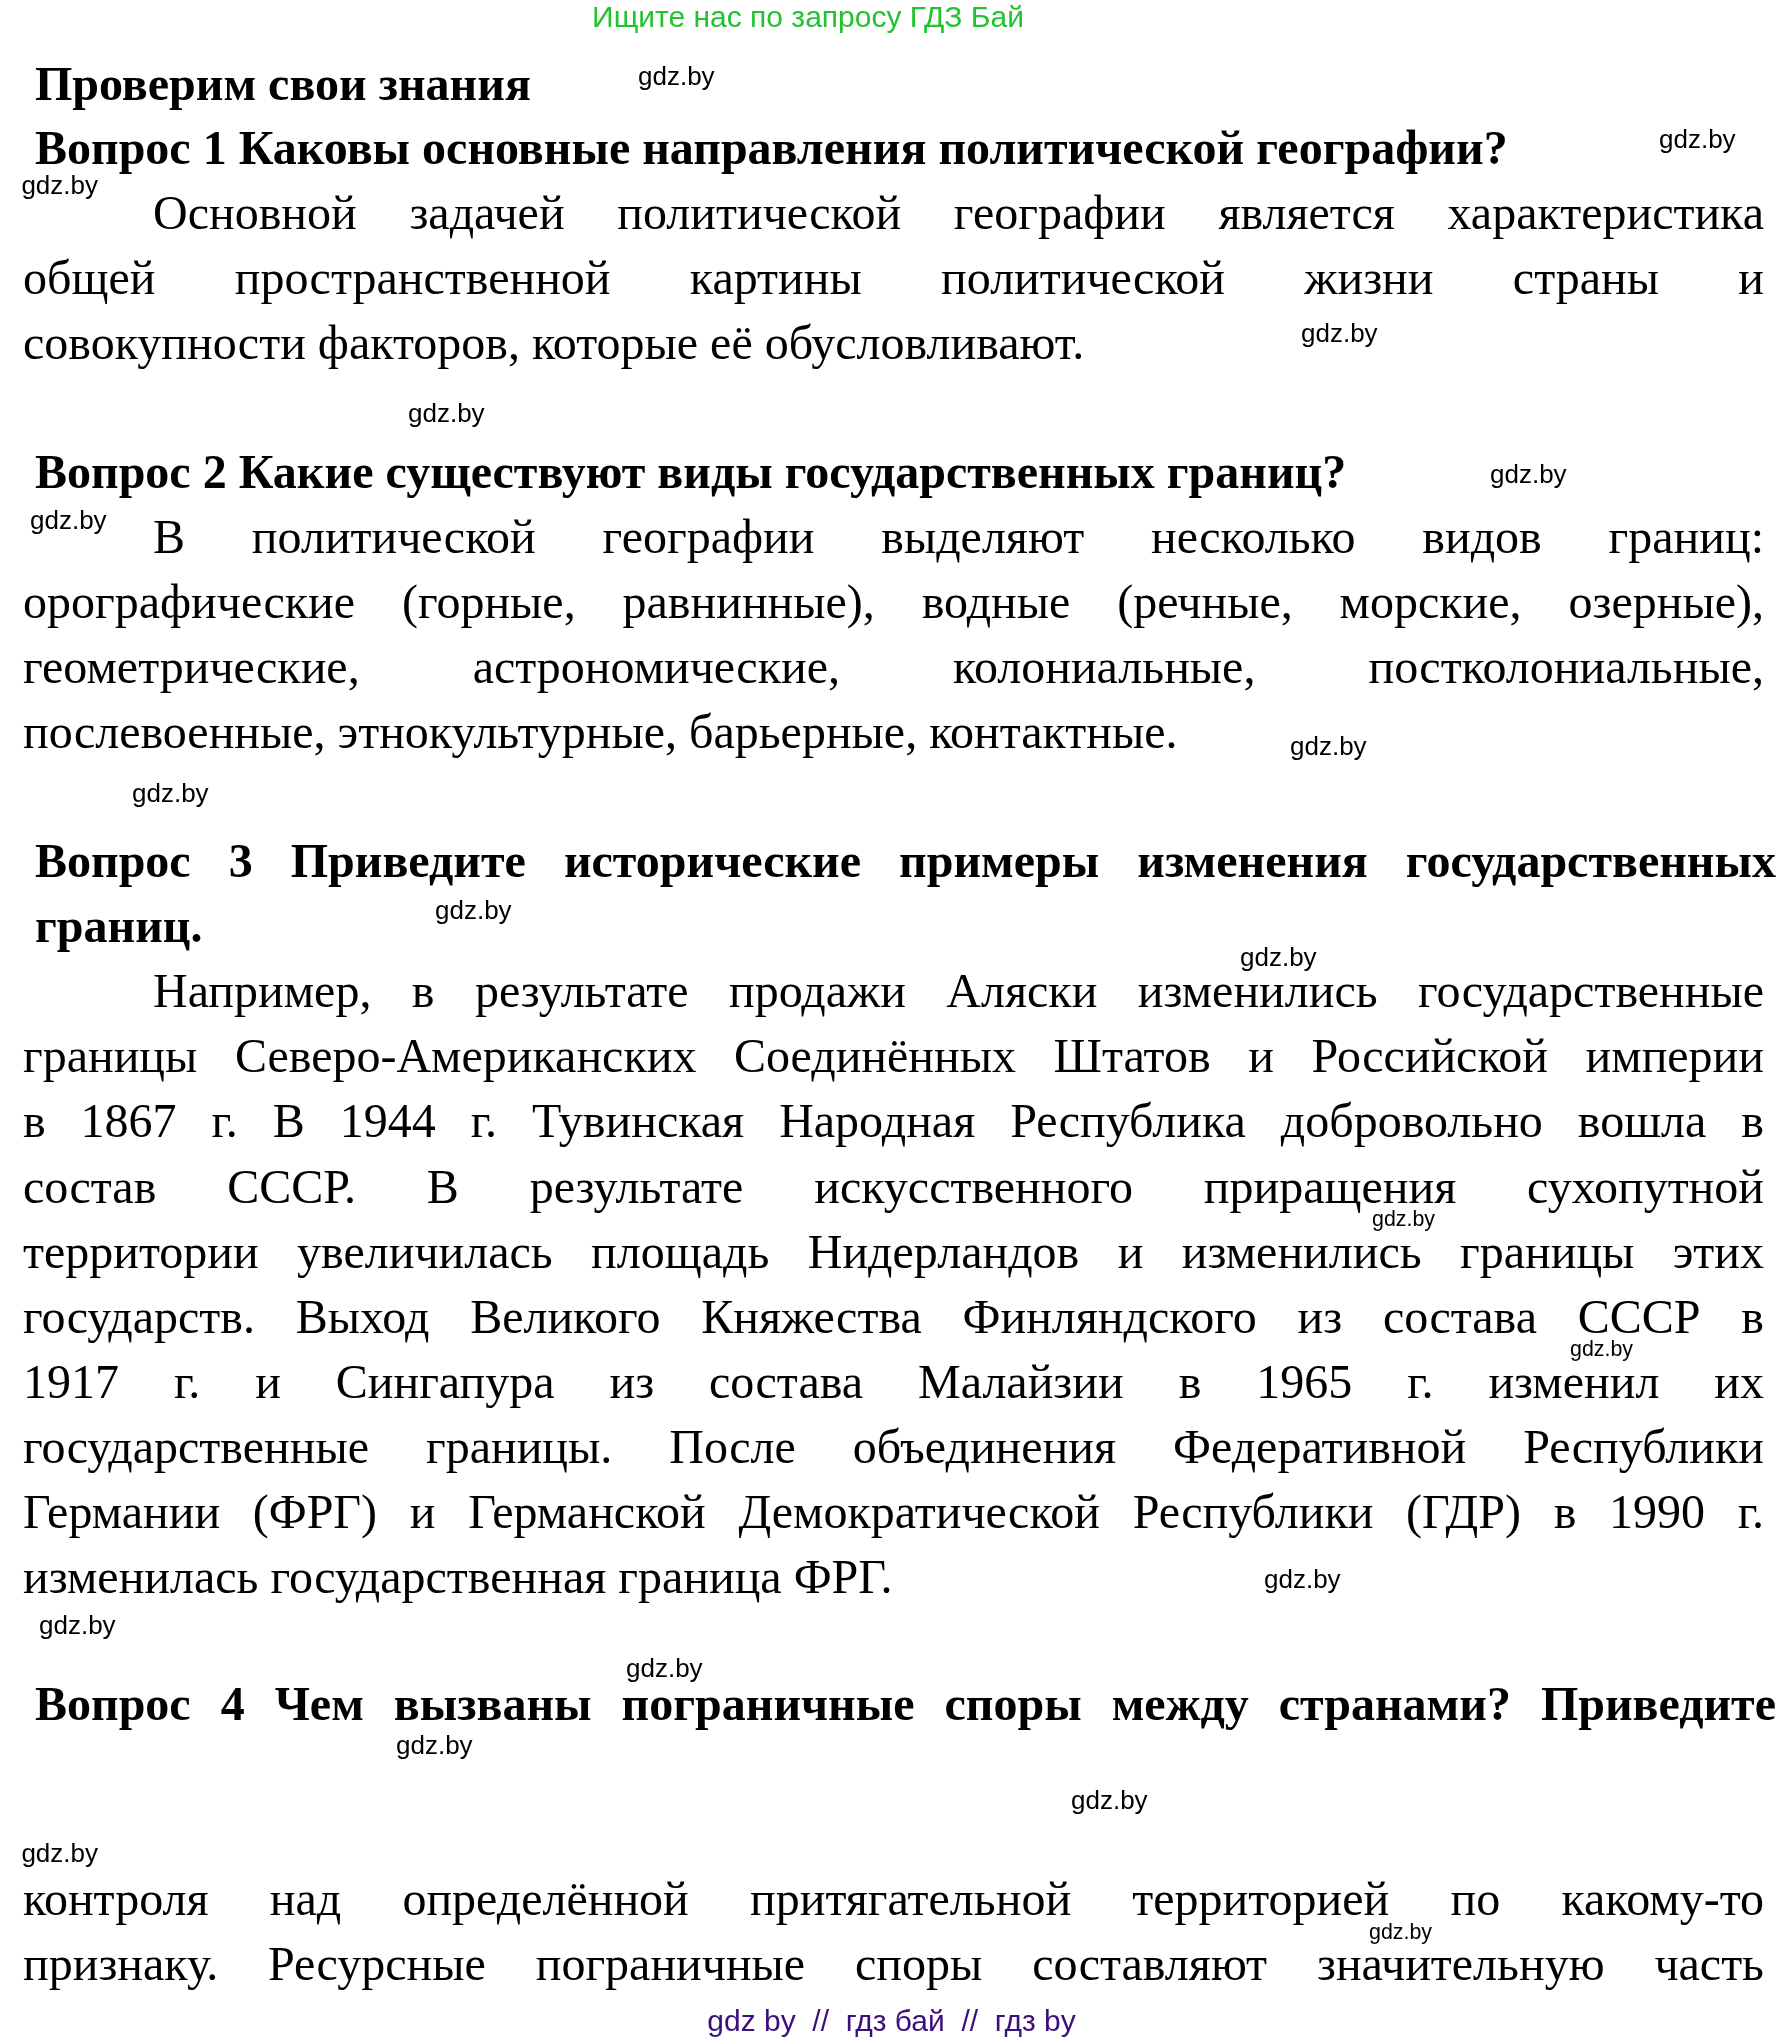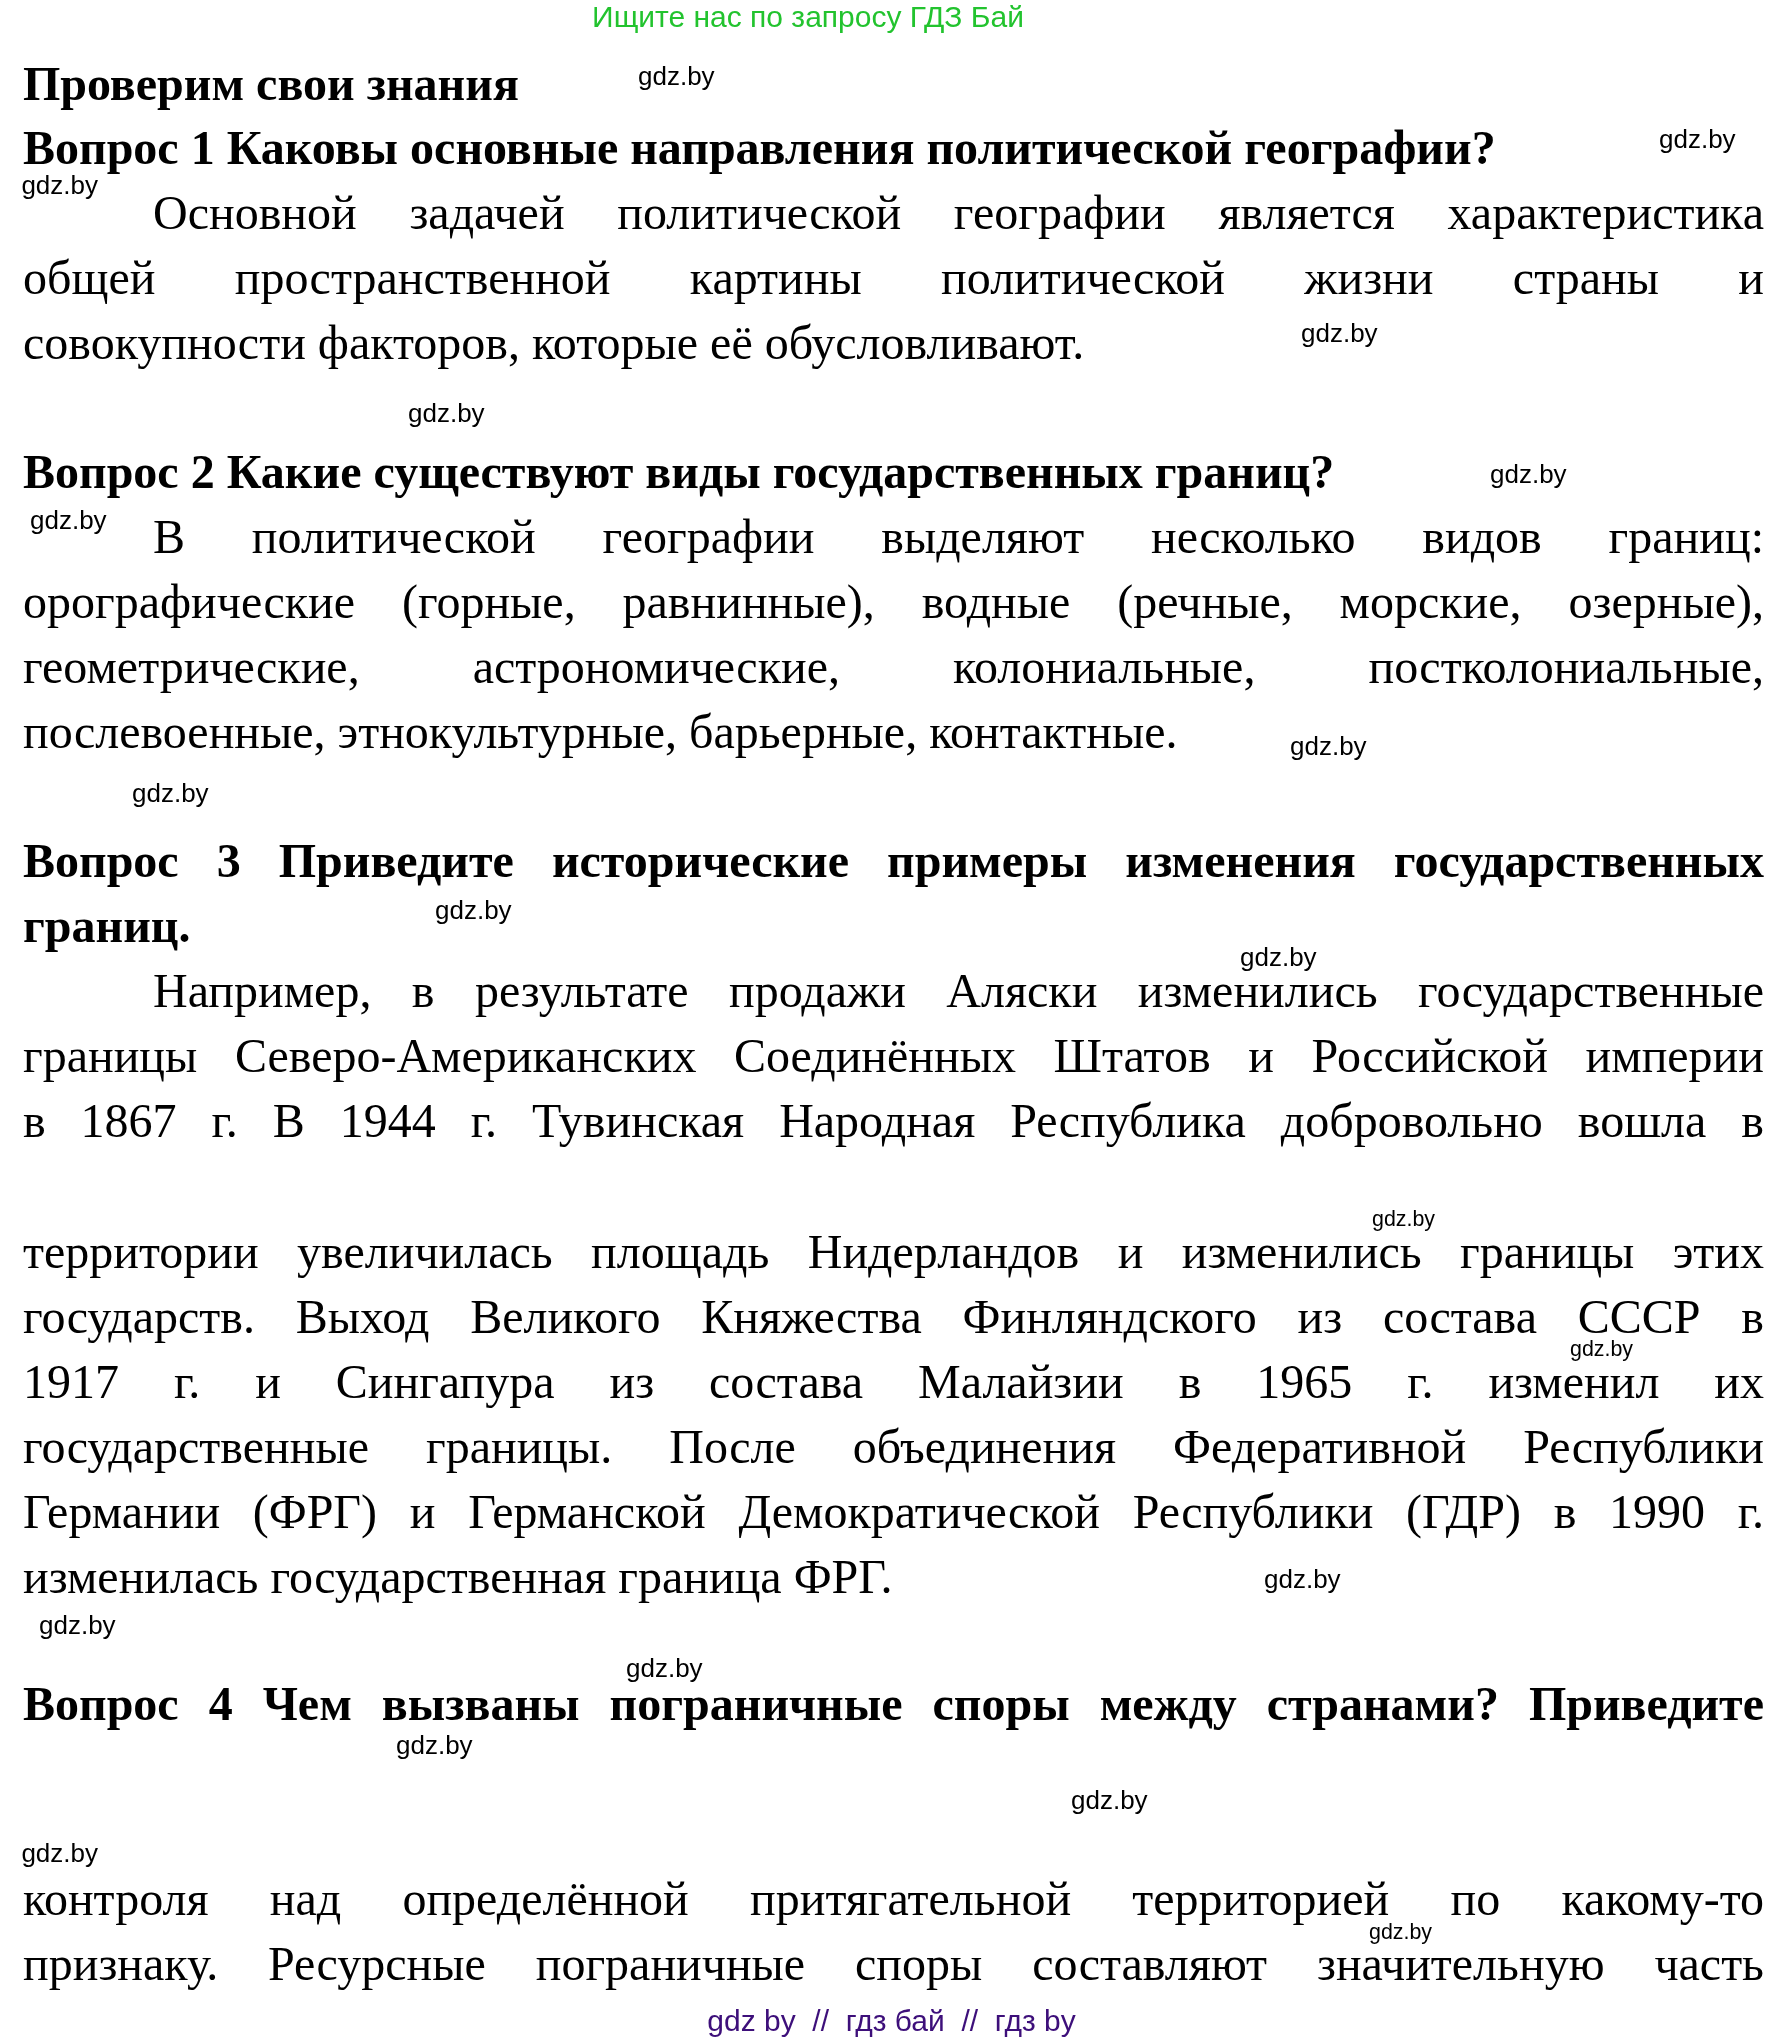--- a/index.html
+++ b/index.html
@@ -14,21 +14,21 @@
     position: absolute; left: 0; top: 2003px; width: 1783px; text-align: center;
     font-family: "Liberation Sans", sans-serif; font-size: 30px; color: #3d0f7a;
     line-height: 36px; white-space: pre;
   }
   .line {
     position: absolute; left: 23px; width: 1741px;
     font-family: "Liberation Serif", serif; font-size: 48px; color: #000;
     line-height: 57px; white-space: nowrap;
   }
   .justify { text-align: justify; text-align-last: justify; white-space: normal; height: 57px; overflow: hidden; }
-  .bold { font-weight: bold; }
+  .bold { font-weight: bold; margin-left: 12px; }
   .indent { left: 153px; width: 1611px; }
   .wm {
     position: absolute; font-family: "Liberation Sans", sans-serif; font-size: 26px;
     color: #000; line-height: 28.5px; white-space: nowrap; text-align: right;
   }
 </style>
 </head>
 <body>
 
 <div class="page">
@@ -58,20 +58,21 @@
   <div class="wm" style="left:1290px; top:732px;">gdz.by</div>
   <div class="wm" style="left:132px; top:779px;">gdz.by</div>
 
   <div class="line bold justify" style="top:832px;">Вопрос 3 Приведите исторические примеры изменения государственных</div>
   <div class="line bold" style="top:897px;">границ.</div>
   <div class="wm" style="left:435px; top:896px;">gdz.by</div>
   <div class="wm" style="left:1240px; top:943px;">gdz.by</div>
   <div class="line justify indent" style="top:962px;">Например, в результате продажи Аляски изменились государственные</div>
   <div class="line justify" style="top:1027px;">границы Северо-Американских Соединённых Штатов и Российской империи</div>
   <div class="line justify" style="top:1092px;">в 1867 г. В 1944 г. Тувинская Народная Республика добровольно вошла в</div>
+  <div class="line justify" style="top:1158px;">состав СССР. В результате искусственного приращения сухопутной</div>
   <div class="wm" style="left:1372px; top:1205px; font-size:21.4px;">gdz.by</div>
   <div class="line justify" style="top:1223px;">территории увеличилась площадь Нидерландов и изменились границы этих</div>
   <div class="line justify" style="top:1288px;">государств. Выход Великого Княжества Финляндского из состава СССР в</div>
   <div class="wm" style="left:1570px; top:1335px; font-size:21.4px;">gdz.by</div>
   <div class="line justify" style="top:1353px;">1917 г. и Сингапура из состава Малайзии в 1965 г. изменил их</div>
   <div class="line justify" style="top:1418px;">государственные границы. После объединения Федеративной Республики</div>
   <div class="line justify" style="top:1483px;">Германии (ФРГ) и Германской Демократической Республики (ГДР) в 1990 г.</div>
   <div class="line" style="top:1548px;">изменилась государственная граница ФРГ.</div>
   <div class="wm" style="left:1264px; top:1565px;">gdz.by</div>
   <div class="wm" style="left:39px; top:1611px;">gdz.by</div>

